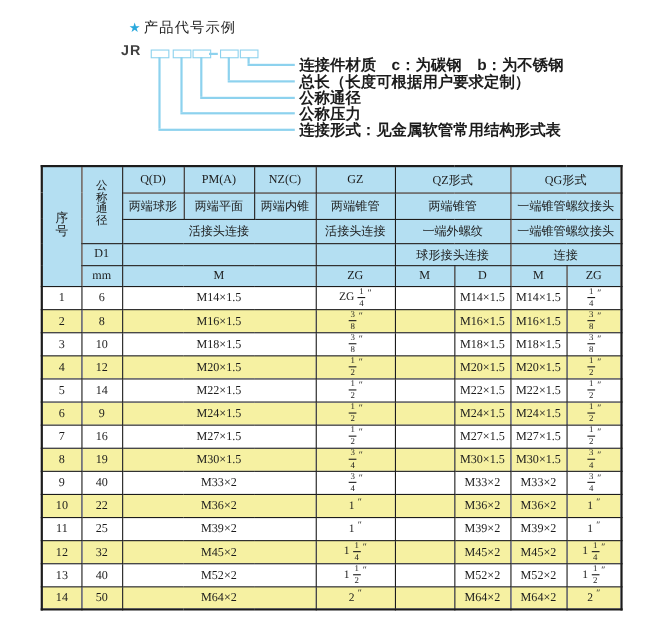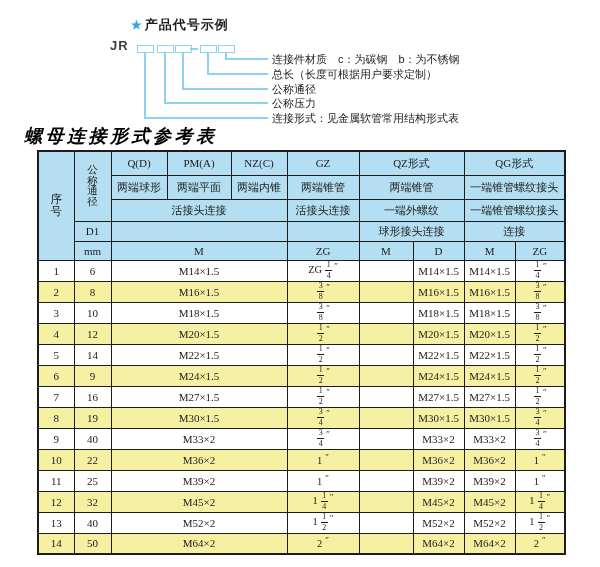--- a/index.html
+++ b/index.html
@@ -1,27 +1,27 @@
 <!DOCTYPE html>
 <html style="--accent-blue: #8dd2ee; --star-blue: #2aa9dd; --header-bg: #b4dff2; --row-alt-bg: #f6f1a2; --row-bg: #ffffff; --border: #1c1c1c; --text: #1c1c1c;"><head>
 <meta charset="utf-8">
 <style>
   html,body { margin:0; padding:0; }
   body { background:#ffffff; font-family:"Liberation Sans", sans-serif; }
   .page { position:relative; width:600px; height:567px; background:#fff; overflow:hidden; color:var(--text,#1c1c1c); }
 
   
-  .diag-title { position:absolute; left:131px; top:16px; font-size:13px; font-weight:bold; letter-spacing:1px; }
+  .diag-title { position:absolute; left:117px; top:16px; font-size:13px; font-weight:normal; letter-spacing:1px; }
   .diag-title .star { color:var(--star-blue,#2aa9dd); margin-right:2px; font-size:12px; }
   .jr { position:absolute; left:110px; top:38px; font-size:13px; font-weight:bold; color:#3f3f3f; letter-spacing:1px; }
   .cbox { position:absolute; top:45px; width:15px; height:6px; border:1.5px solid var(--accent-blue,#8dd2ee); background:#fff; }
   .cdash { position:absolute; top:48px; width:8px; height:2px; background:var(--accent-blue,#8dd2ee); }
   .vline { position:absolute; width:1.5px; background:var(--accent-blue,#8dd2ee); }
   .hline { position:absolute; height:1.5px; background:var(--accent-blue,#8dd2ee); }
-  .diag-label { position:absolute; left:272px; height:14px; line-height:14px; font-size:11px; font-weight:normal; white-space:nowrap; }
+  .diag-label { position:absolute; left:272px; height:14px; line-height:14px; font-size:14px; font-weight:bold; white-space:nowrap; }
 
   
   .table-title { position:absolute; left:24px; top:124px; font-family:"DejaVu Serif","Liberation Serif",serif; font-style:italic; font-weight:bold; font-size:18px; letter-spacing:3.5px; color:#000; }
 
   
   table.ref { position:absolute; left:37px; top:150px; width:527px; border-collapse:collapse; table-layout:fixed;
               font-family:"Liberation Serif","DejaVu Serif",serif; font-size:11px; }
   table.ref th, table.ref td { border:1px solid var(--border,#1c1c1c); padding:0; text-align:center; vertical-align:middle;
               font-weight:normal; overflow:hidden; white-space:nowrap; }
   table.ref { border:2px solid var(--border,#1c1c1c); }
@@ -69,21 +69,20 @@
     <div class="vline" style="left:144px; top:52px; height:65px"></div>
     <div class="hline" style="left:144px; top:117px; width:124px"></div>
 
     <div class="diag-label" style="top:52px">连接件材质　c：为碳钢　b：为不锈钢</div>
     <div class="diag-label" style="top:67px">总长（长度可根据用户要求定制）</div>
     <div class="diag-label" style="top:82px">公称通径</div>
     <div class="diag-label" style="top:96px">公称压力</div>
     <div class="diag-label" style="top:111px">连接形式：见金属软管常用结构形式表</div>
   </div>
 
-  <div class="table-title">螺母连接形式参考表</div>
 
   <table class="ref">
     <colgroup>
       <col style="width:36px">
         <col style="width:37px">
         <col style="width:56px">
         <col style="width:64px">
         <col style="width:56px">
       <col style="width:72px">
         <col style="width:54px">

